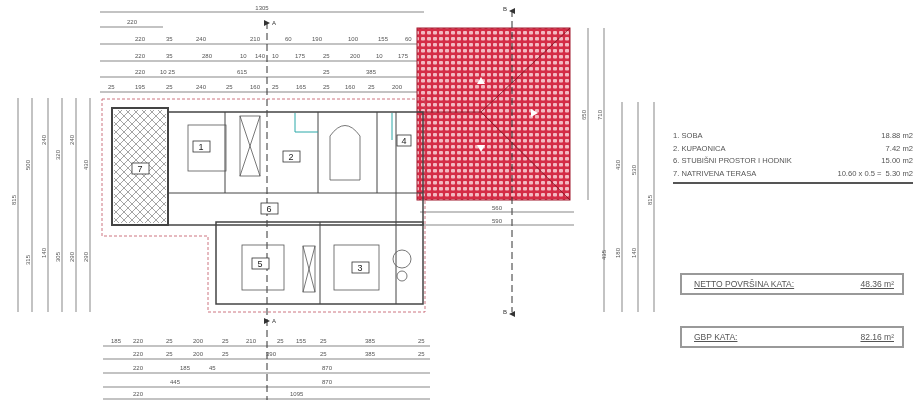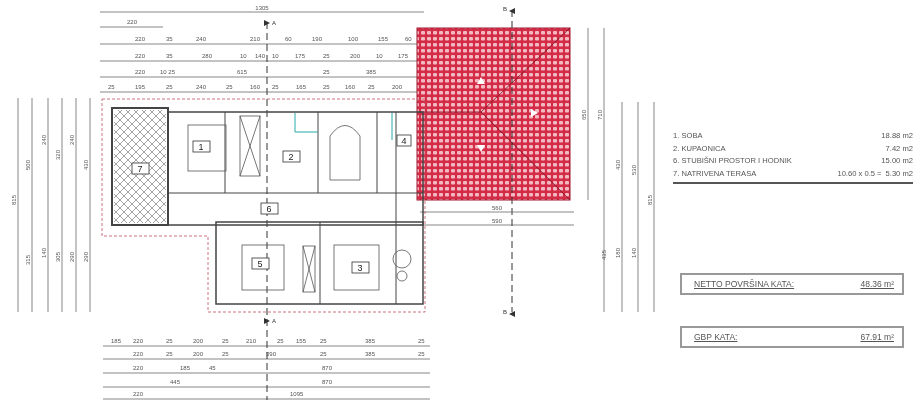--- a/index.html
+++ b/index.html
@@ -264,14 +264,14 @@
     </div>
   <div class="rule"></div>
 </div>
 
 <div class="box" style="top:273px;">
   <span>NETTO POVRŠINA KATA:</span>
   <span>48.36 m²</span>
 </div>
 <div class="box" style="top:294px;margin-top:32px;">
   <span>GBP KATA:</span>
-  <span>67.91 m²</span>
+  <span>82.16 m²</span>
 </div>
 
 </body></html>

